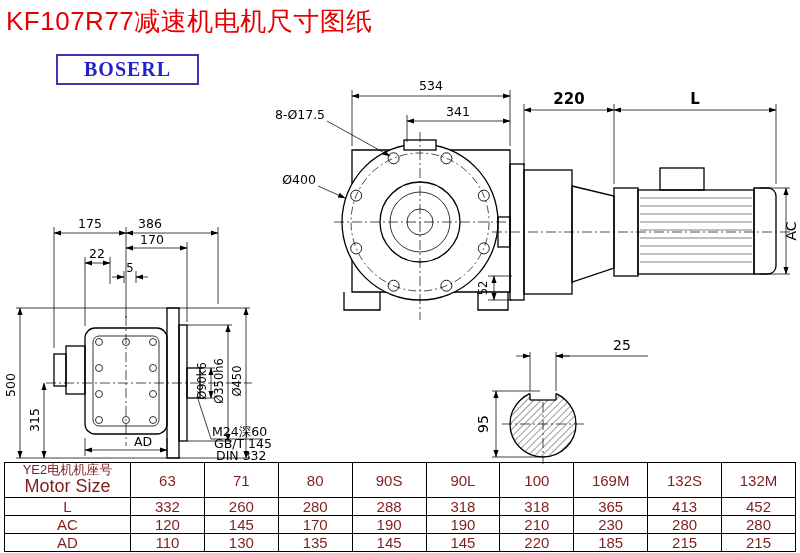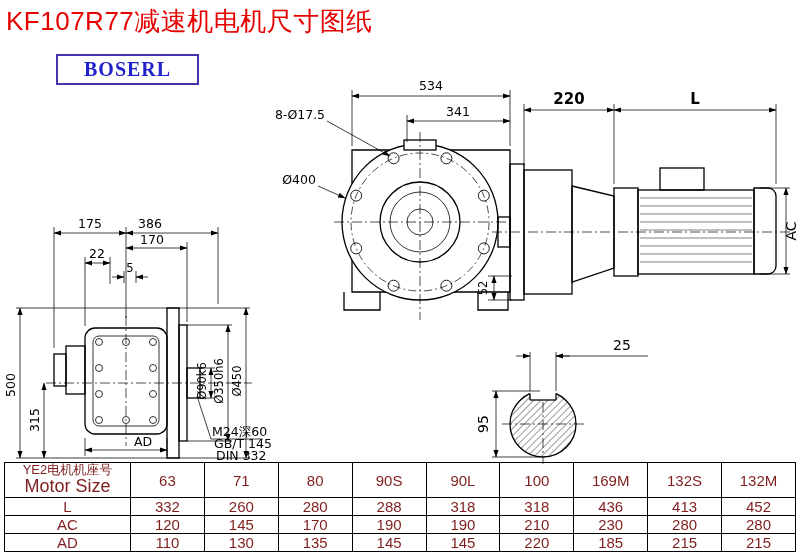--- a/index.html
+++ b/index.html
@@ -248,21 +248,21 @@
       <td>132M</td>
     </tr>
     <tr>
       <td class="first">L</td>
       <td>332</td>
       <td>260</td>
       <td>280</td>
       <td>288</td>
       <td>318</td>
       <td>318</td>
-      <td>436</td>
+      <td>365</td>
       <td>413</td>
       <td>452</td>
     </tr>
     <tr>
       <td class="first">AC</td>
       <td>120</td>
       <td>145</td>
       <td>170</td>
       <td>190</td>
       <td>190</td>

